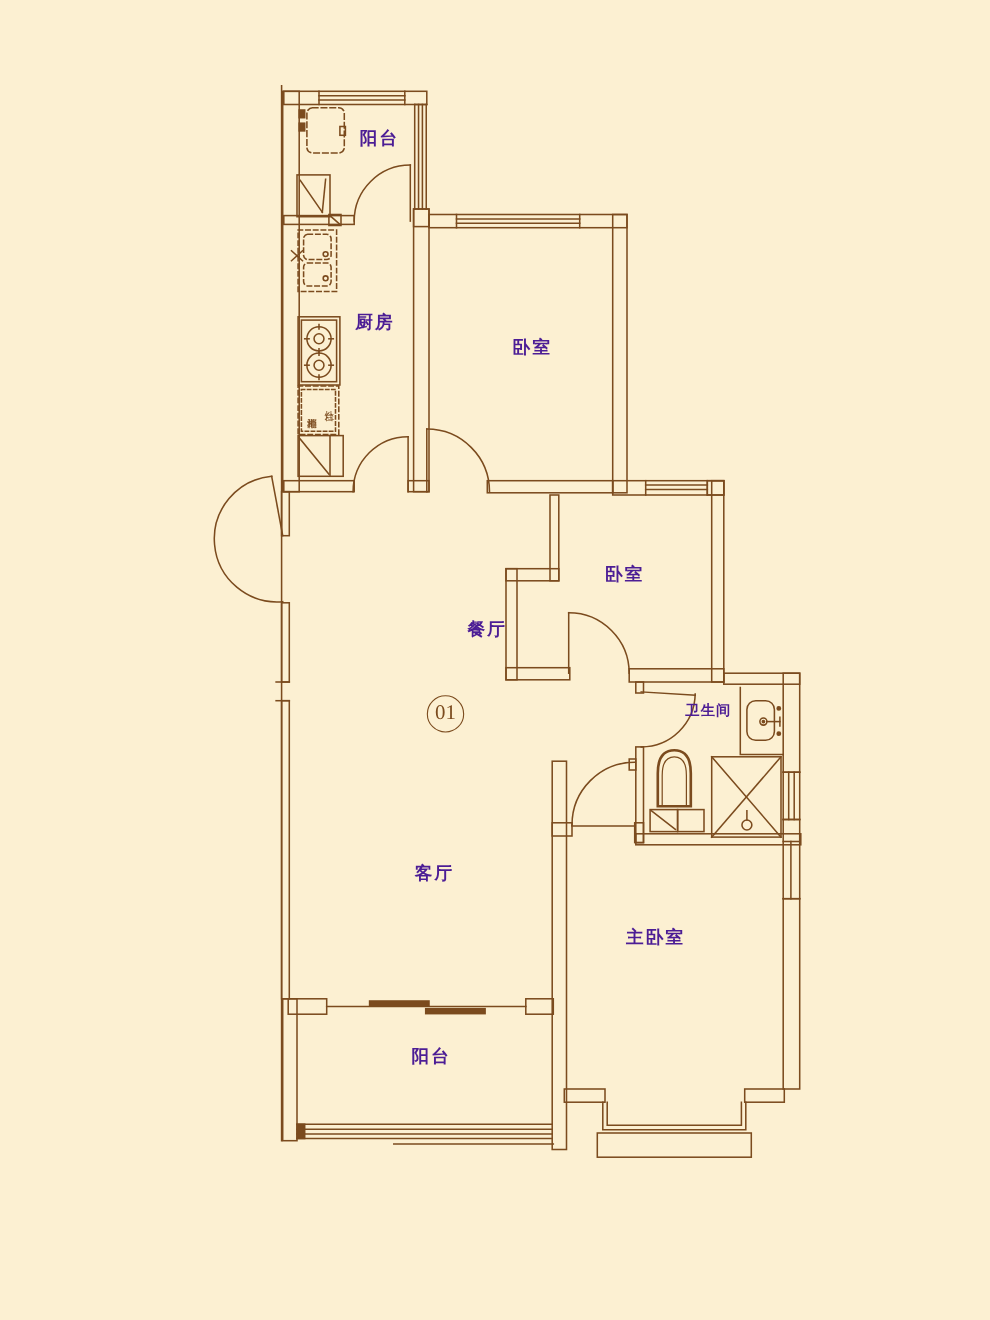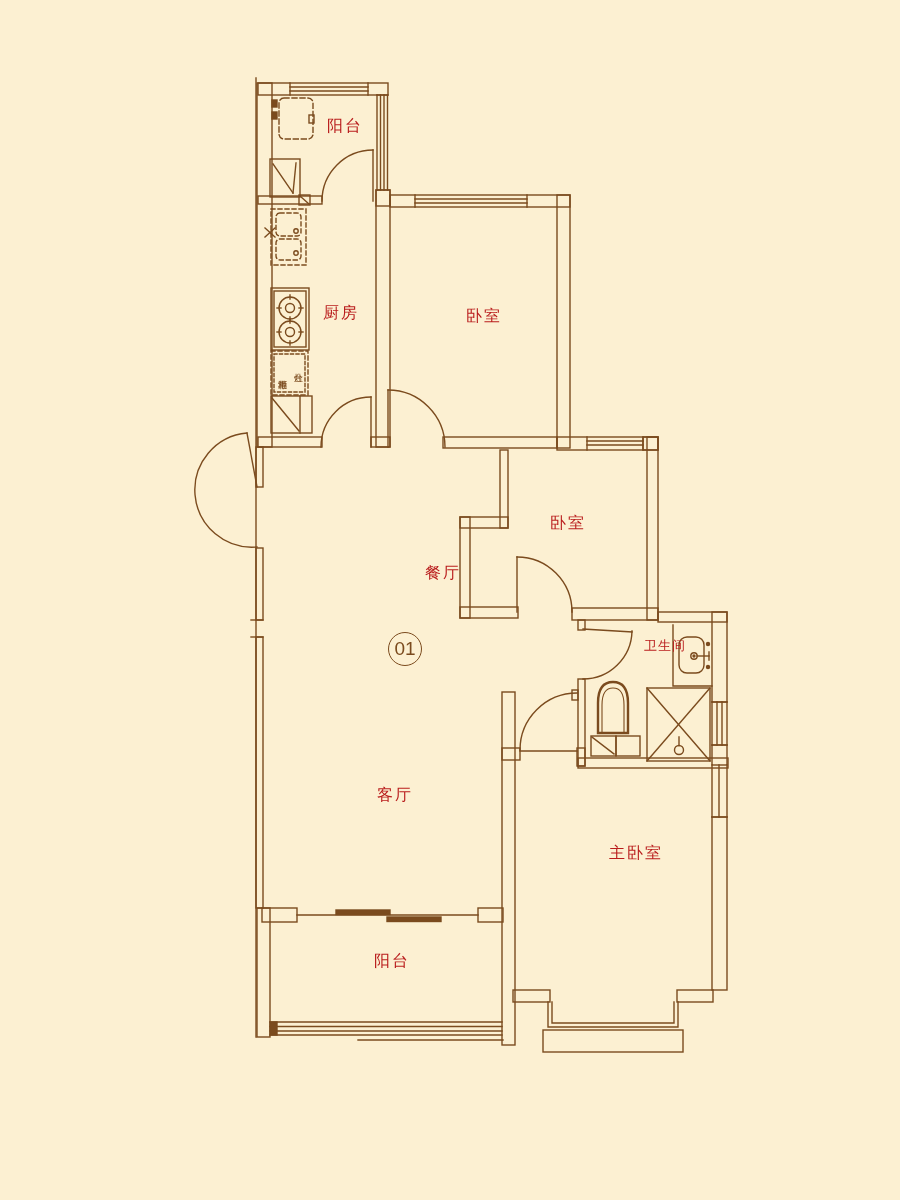--- a/index.html
+++ b/index.html
@@ -7,25 +7,26 @@
     width:900px;height:1200px;
     background:#fcf0d2;
     font-family:"DejaVu Sans", sans-serif;
     position:relative;overflow:hidden;
   }
   #plan-wrap{position:absolute;inset:0;}
   svg{position:absolute;left:0;top:0;}
   .room-label{
     position:absolute;
     transform:translate(-50%,-50%);
-    color:#b91c1c;
+    color:#4c1d95;
     font-size:16px;
     letter-spacing:2px;
     white-space:nowrap;
     font-family:"DejaVu Serif","DejaVu Sans",serif;
+    font-weight:bold;
   }
   .room-label.small{font-size:13px;letter-spacing:1px;}
   .tiny-label{
     position:absolute;
     color:#7b4b1e;
     font-size:9px;
     writing-mode:vertical-rl;
     text-orientation:upright;
     letter-spacing:0;
     line-height:1;
@@ -35,21 +36,21 @@
   .unit-badge{
     position:absolute;
     left:405px;top:649px;
     transform:translate(-50%,-50%);
     width:32px;height:32px;
     border:1.6px solid #7b4b1e;
     border-radius:50%;
     color:#7b4b1e;
     font-size:19px;
     display:flex;align-items:center;justify-content:center;
-    font-family:Liberation Sans, sans-serif;
+    font-family:Liberation Serif, serif;
   }
 </style>
 </head>
 <body>
 
 <div id="plan-wrap">
 
 <svg width="900" height="1200" viewBox="0 0 900 1200">
   <g stroke="#7b4b1e" stroke-width="1.4" fill="none" stroke-linecap="square">
 
@@ -273,27 +274,27 @@
         <line x1="647" y1="688" x2="710" y2="761"></line>
         <line x1="710" y1="688" x2="647" y2="761"></line>
         <circle cx="679" cy="750" r="4.5"></circle>
         <line x1="679" y1="745.5" x2="679" y2="737"></line>
       </g>
     </g>
   </g>
 </svg>
 
 <div class="room-label" style="left:345px;top:126px">阳台</div>
-<div class="room-label" style="left:341px;top:313px">厨房</div>
+<div class="room-label" style="left:341px;top:294px">厨房</div>
 <div class="room-label" style="left:484px;top:316px">卧室</div>
 <div class="room-label" style="left:568px;top:523px">卧室</div>
 <div class="room-label" style="left:443px;top:573px">餐厅</div>
-<div class="room-label small" style="left:665px;top:646px">卫生间</div>
+<div class="room-label small" style="left:644px;top:646px">卫生间</div>
 <div class="room-label" style="left:395px;top:795px">客厅</div>
-<div class="room-label" style="left:636px;top:853px">主卧室</div>
+<div class="room-label" style="left:596px;top:853px">主卧室</div>
 <div class="room-label" style="left:392px;top:961px">阳台</div>
 
 <div class="tiny-label" style="left:282px;top:373px">消毒柜</div>
 <div class="tiny-label" style="left:298px;top:366px">灶台</div>
 
 <div class="unit-badge">
   <span>01</span>
 </div>
 
 </div>

